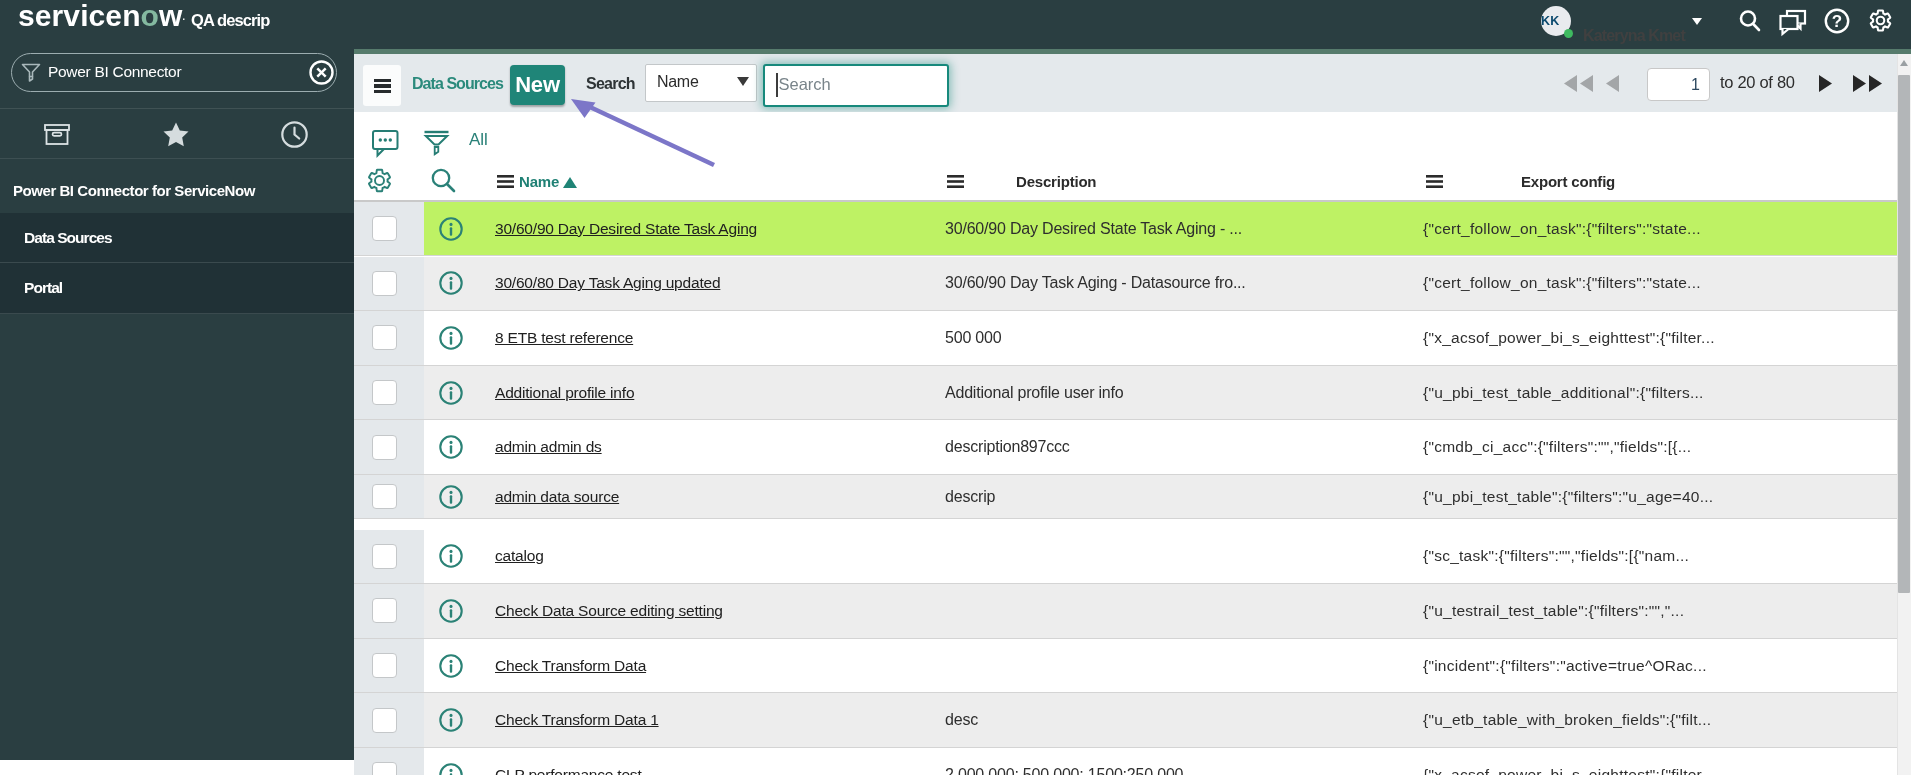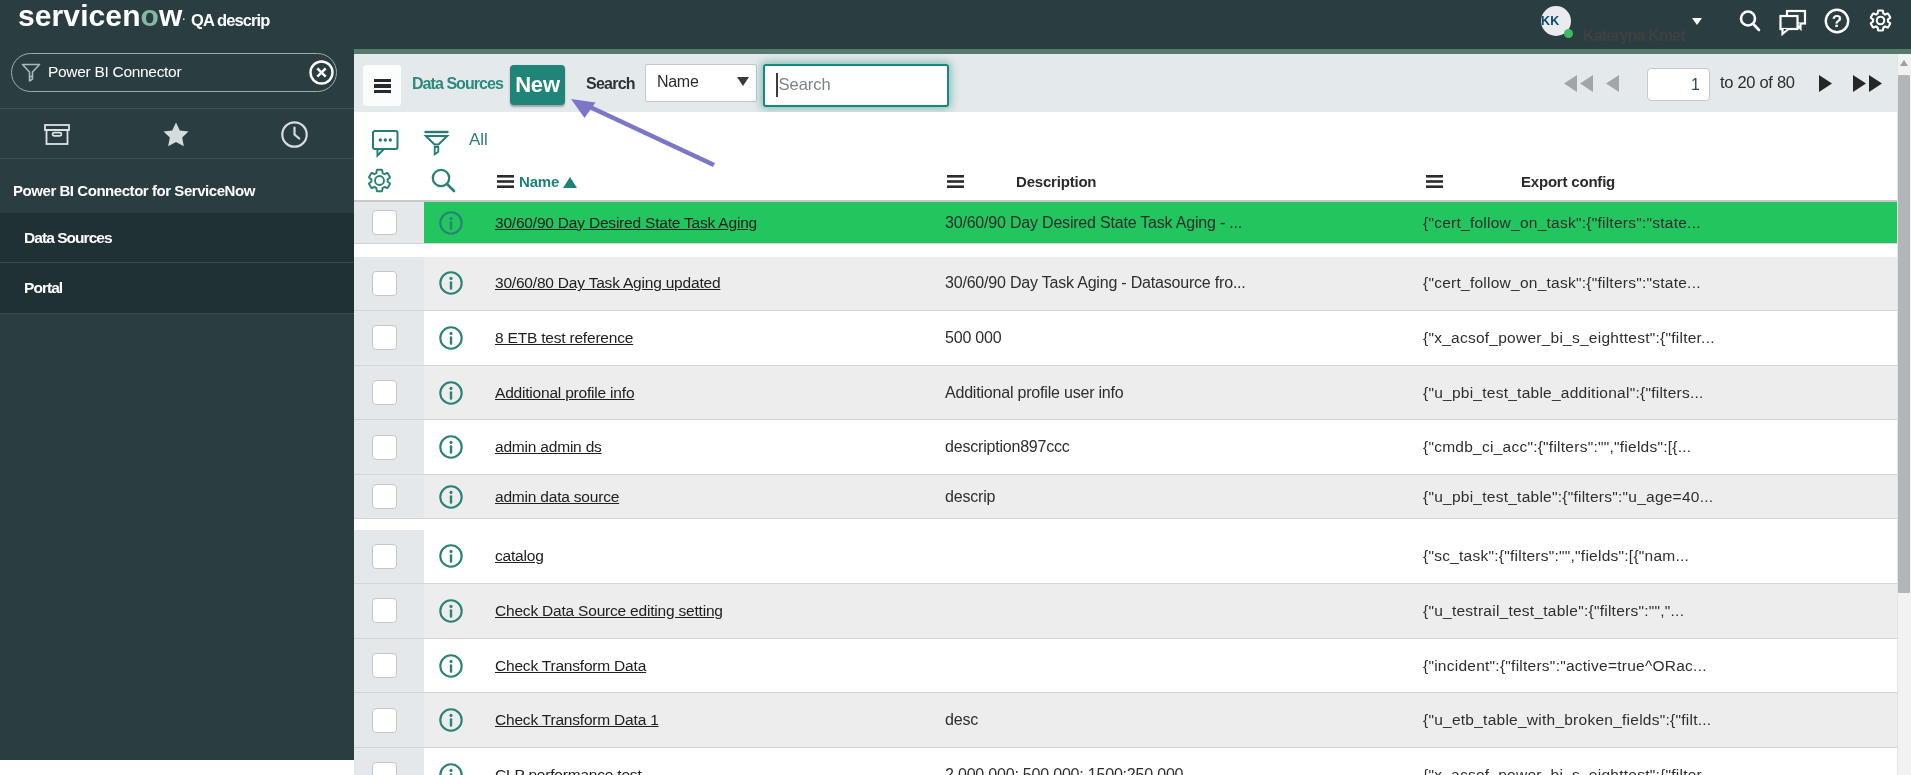--- a/index.html
+++ b/index.html
@@ -202,21 +202,21 @@
   </svg>
   <div class="coldark" style="left:1016px;top:173px;">Description</div>
   <svg style="left:1426px;top:175px;" width="17" height="13" viewBox="0 0 17 13">
     <rect x="0" y="0" width="17" height="2.6" fill="#2b2b2b"></rect>
     <rect x="0" y="5.2" width="17" height="2.6" fill="#2b2b2b"></rect>
     <rect x="0" y="10.4" width="17" height="2.6" fill="#2b2b2b"></rect>
   </svg>
   <div class="coldark" style="left:1521px;top:173px;">Export config</div>
   <div class="hdrline"></div>
 
-  <div class="row" style="top:202.0px;height:42px;background:#22c55e">
+  <div class="row" style="top:202.0px;height:54px;background:#bef264">
     <div class="cbcol"></div>
     <div class="cb"></div>
     <svg class="info" width="24" height="24" viewBox="0 0 24 24">
       <circle cx="12" cy="12" r="10.7" fill="none" stroke="#2b8276" stroke-width="2.1"></circle>
       <circle cx="12" cy="7.4" r="1.55" fill="#2b8276"></circle>
       <rect x="10.8" y="10.2" width="2.4" height="8.6" rx="1.1" fill="#2b8276"></rect>
     </svg>
     <div class="nm">30/60/90 Day Desired State Task Aging</div>
     <div class="dsc">30/60/90 Day Desired State Task Aging - ...</div>
     <div class="exp">{"cert_follow_on_task":{"filters":"state...</div>

